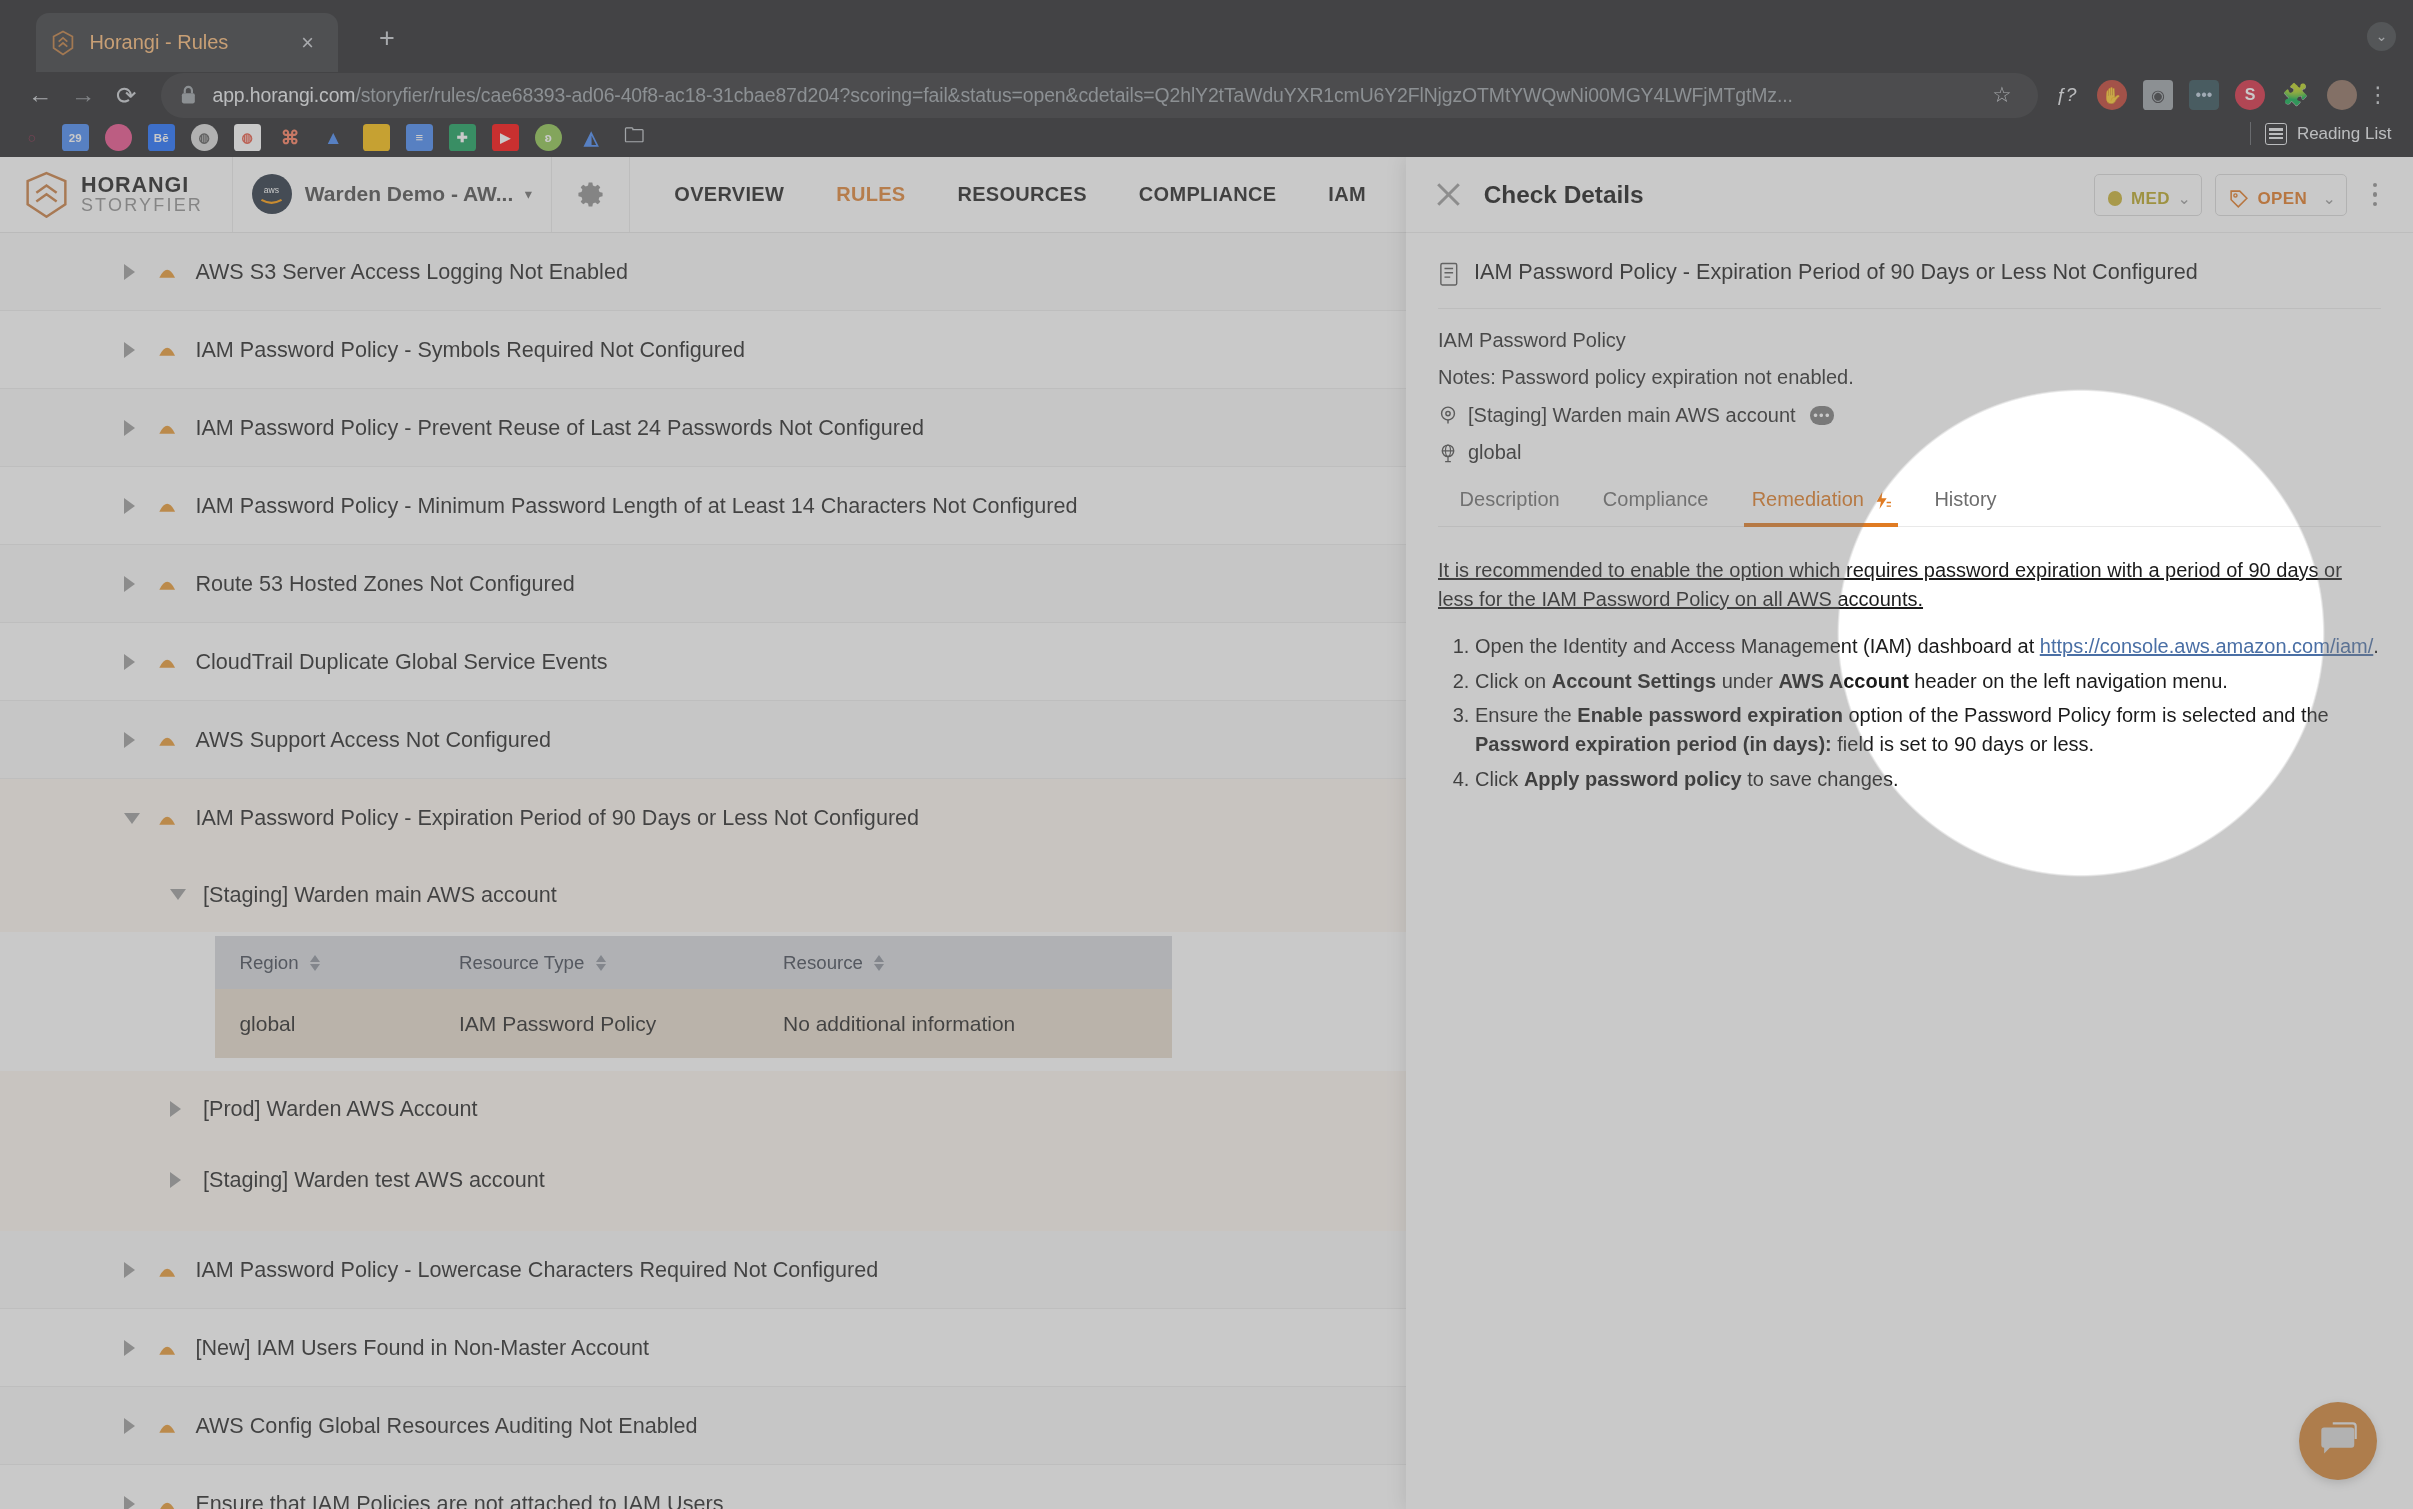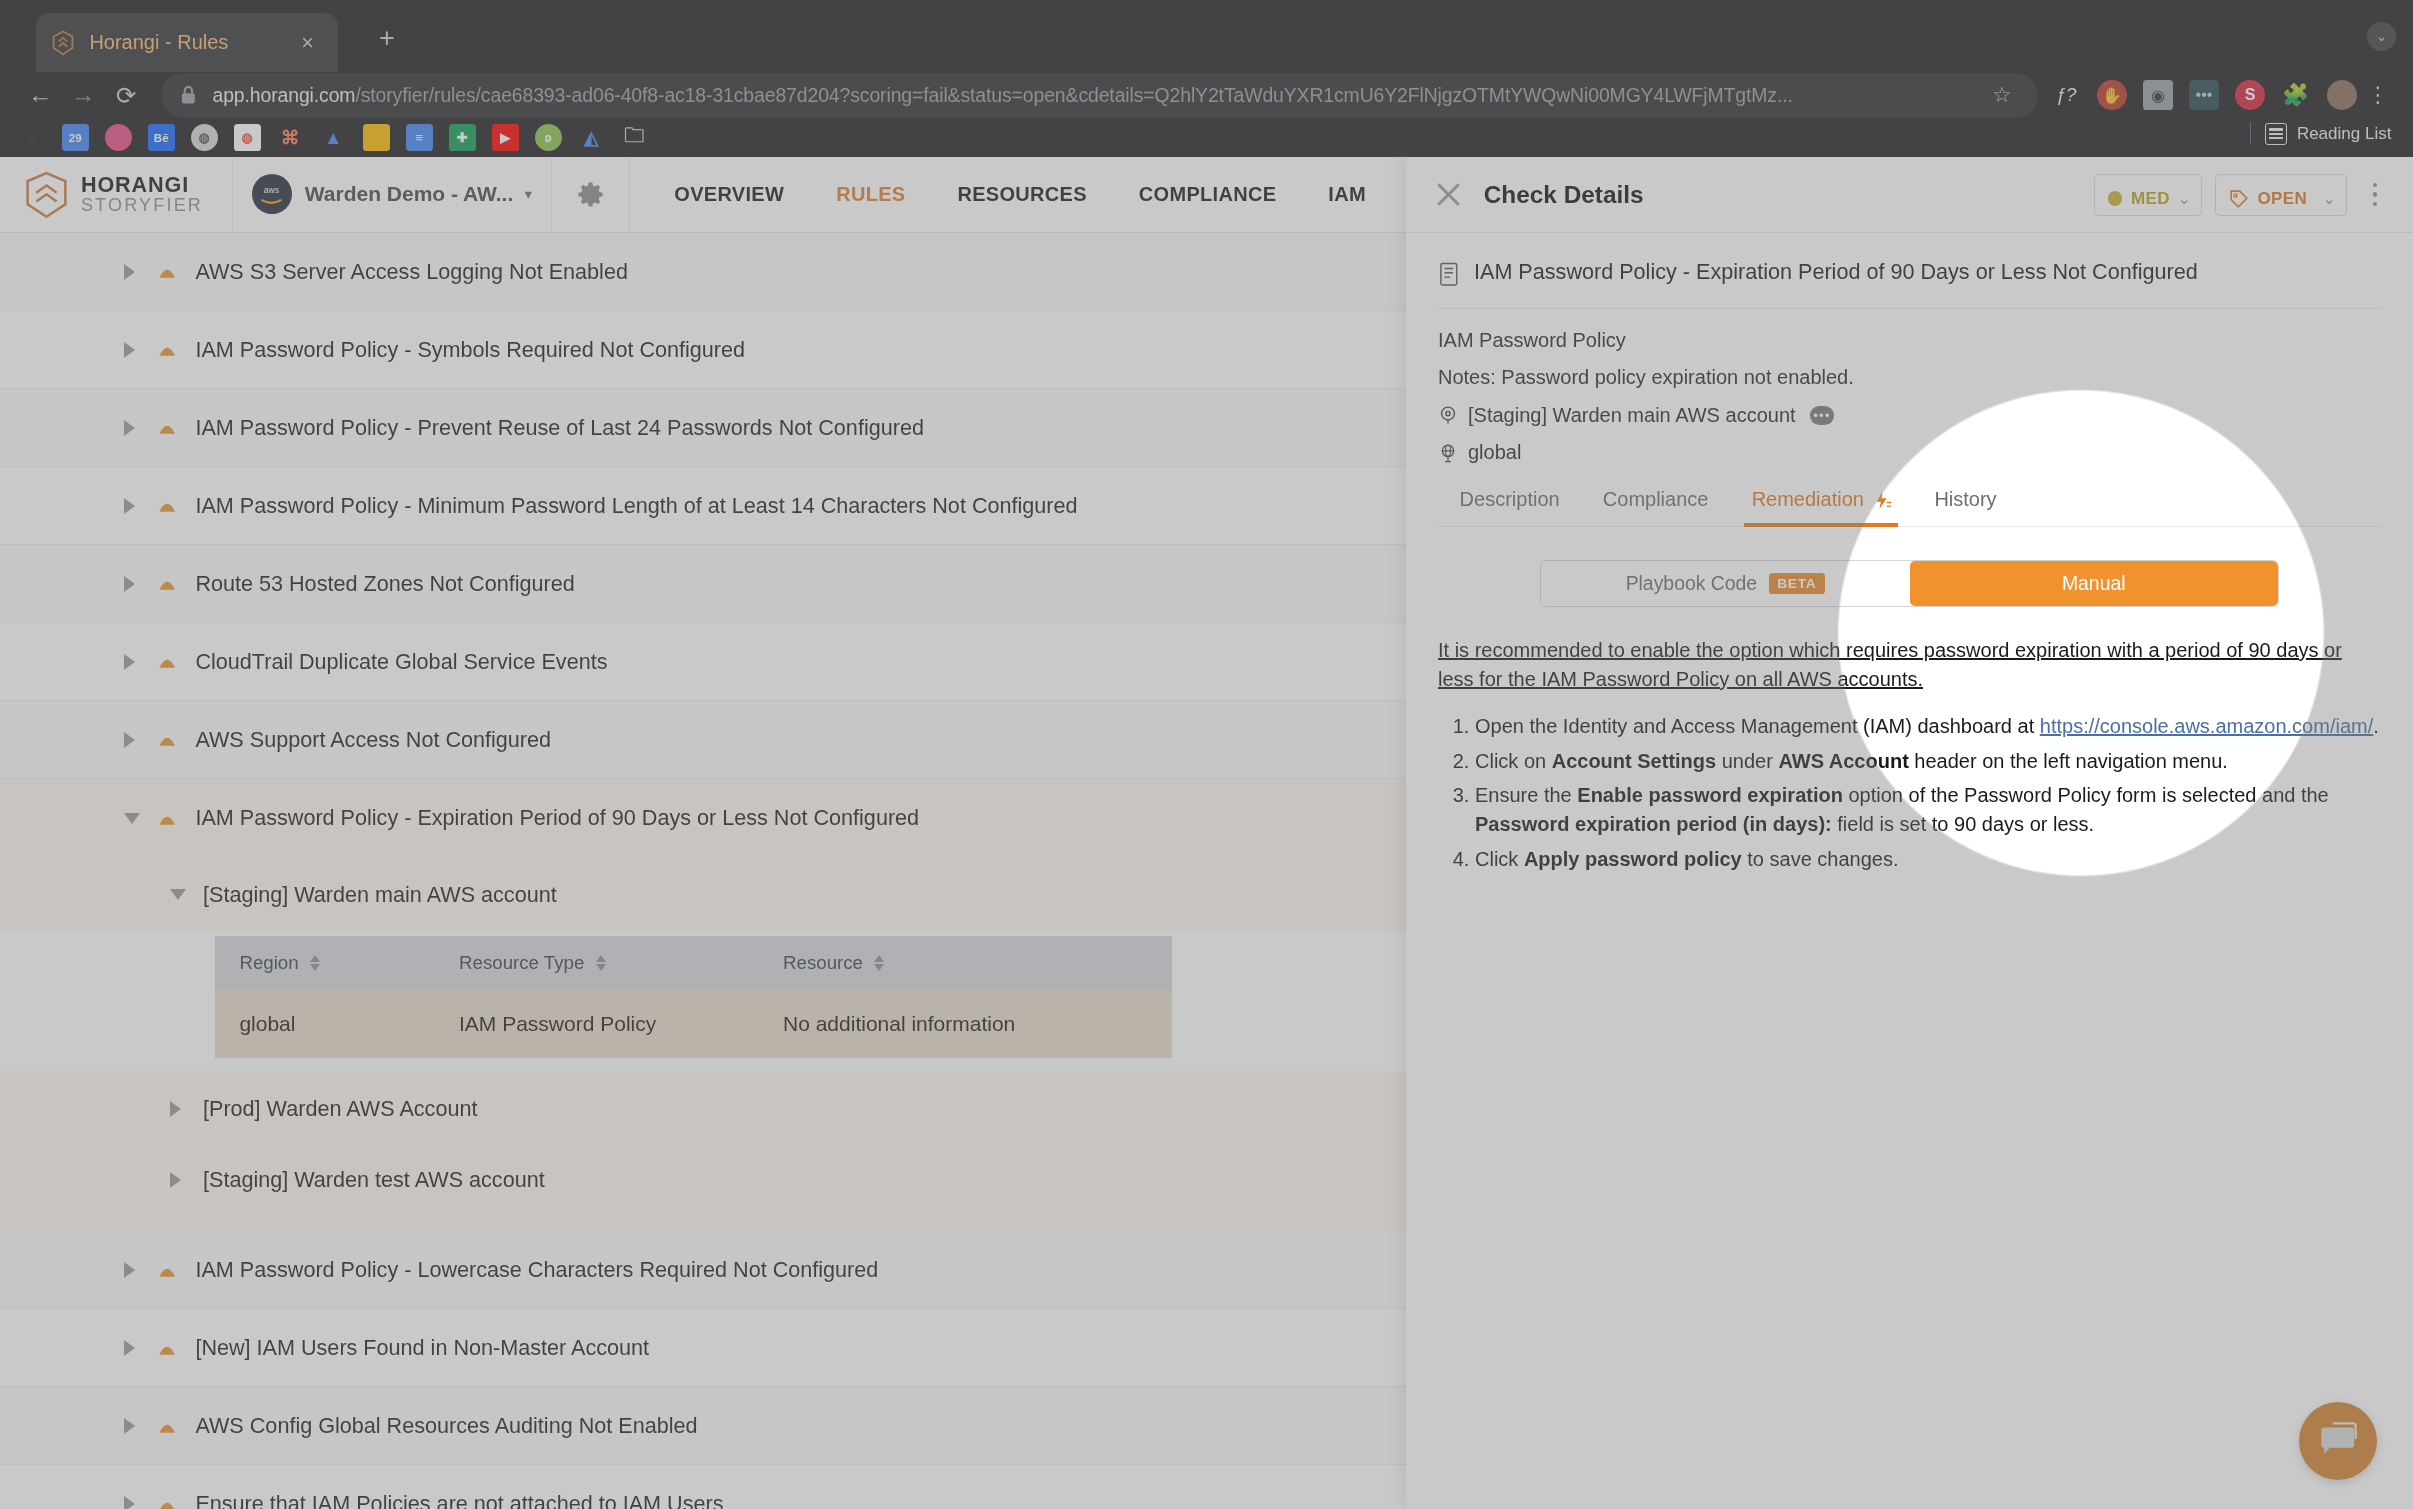--- a/index.html
+++ b/index.html
@@ -552,29 +552,20 @@
           <span class="bolt"><svg viewBox="0 0 26 26">
                 <path d="M13 1 L5 15 h6 l-2 10 10 -15 h-7z" fill="#e07b22"></path>
                 <path d="M19 16h6M19 21h6" stroke="#e07b22" stroke-width="2"></path>
               </svg></span>
         </span>
         <span class="tab-item">
             <span>History</span>
           </span>
       </div>
 
-      <div class="toggle-wrap">
-        <div class="toggle">
-          <span class="tg">
-            <span>Playbook Code</span>
-            <span class="beta">BETA</span>
-          </span>
-          <span class="tg on">Manual</span>
-        </div>
-      </div>
     </div>
 
     <div class="remed">
       <p>It is recommended to enable the option which requires password expiration with a period of 90 days or less for the IAM Password Policy on all AWS accounts.</p>
       <ol>
         <li>
           <span>Open the Identity and Access Management (IAM) dashboard at </span><a href="#">https://console.aws.amazon.com/iam/</a><span>.</span>
         </li>
         <li>
           <span>Click on </span><b>Account Settings</b><span> under </span><b>AWS Account</b><span> header on the left navigation menu.</span>

